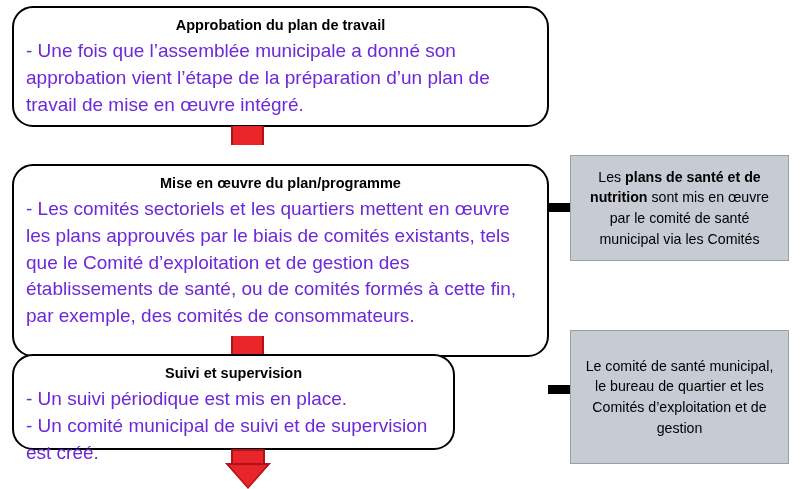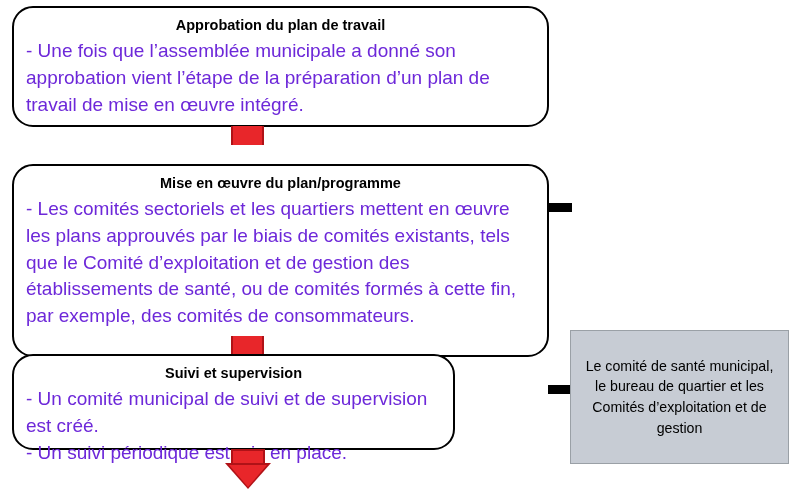--- a/index.html
+++ b/index.html
@@ -116,28 +116,31 @@
     <div class="body">
       <p>- Les comités sectoriels et les quartiers mettent en œuvre les plans approuvés par le biais de comités existants, tels que le Comité d’exploitation et de gestion des établissements de santé, ou de comités formés à cette fin, par exemple, des comités de consommateurs.</p>
     </div>
   </div>
 
   <div class="red-link" style="left:231px; top:336px; width:33px; height:19px;"></div>
 
   <div class="box" style="left:12px; top:354px; width:443px; height:96px;">
     <div class="title">Suivi et supervision</div>
     <div class="body">
+      <p>- Un suivi périodique est mis en place.</p>
       <p>- Un comité municipal de suivi et de supervision est créé.</p>
-      <p>- Un suivi périodique est mis en place.</p>
     </div>
   </div>
 
   <div class="black-link" style="left:548px; top:203px; width:24px; height:9px;"></div>
   <div class="black-link" style="left:548px; top:385px; width:24px; height:9px;"></div>
 
+  <div class="side" style="left:570px; top:155px; width:219px; height:106px;">
+    <span class="txt"><span>Les </span><b>plans de santé et de nutrition</b><span> sont mis en œuvre par le comité de santé municipal via les Comités</span></span>
+  </div>
 
   <div class="side" style="left:570px; top:330px; width:219px; height:134px;">
     <span class="txt"><span>Le comité de santé municipal, le bureau de quartier et les Comités d’exploitation et de gestion</span></span>
   </div>
 
   <div class="arrow-wrap" style="left:206px; top:449px; width:84px; height:40px;">
     <div class="arrow-stem" style="left:25px; top:0px; width:34px; height:16px;"></div>
     <div class="arrow-head arrow-head-outer" style="left:19px; top:14px;"></div>
     <div class="arrow-head arrow-head-inner" style="left:23px; top:16px;"></div>
   </div>

